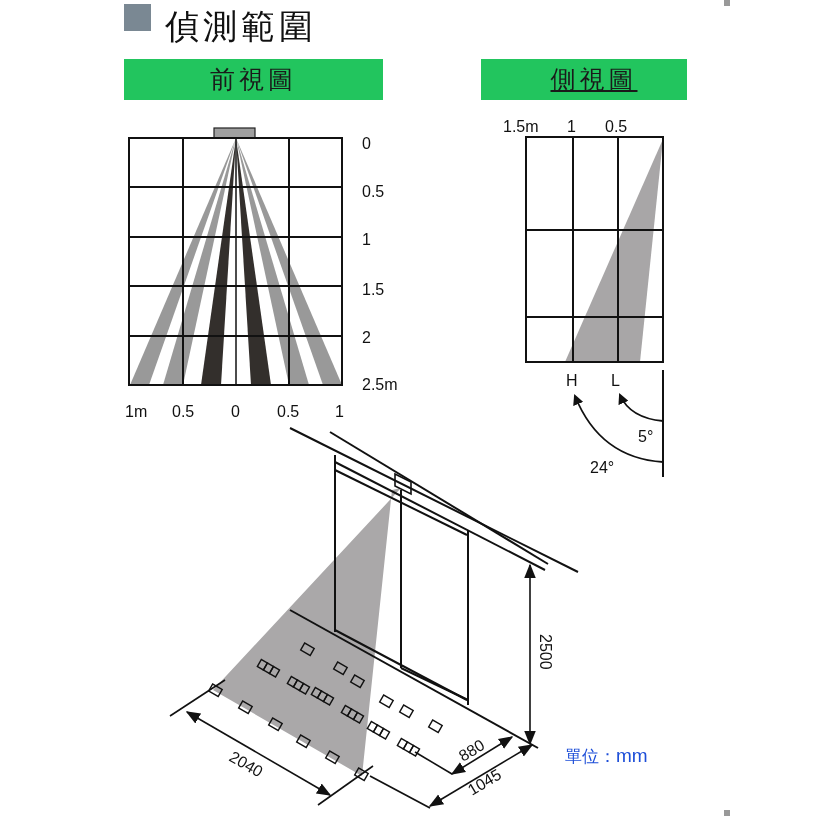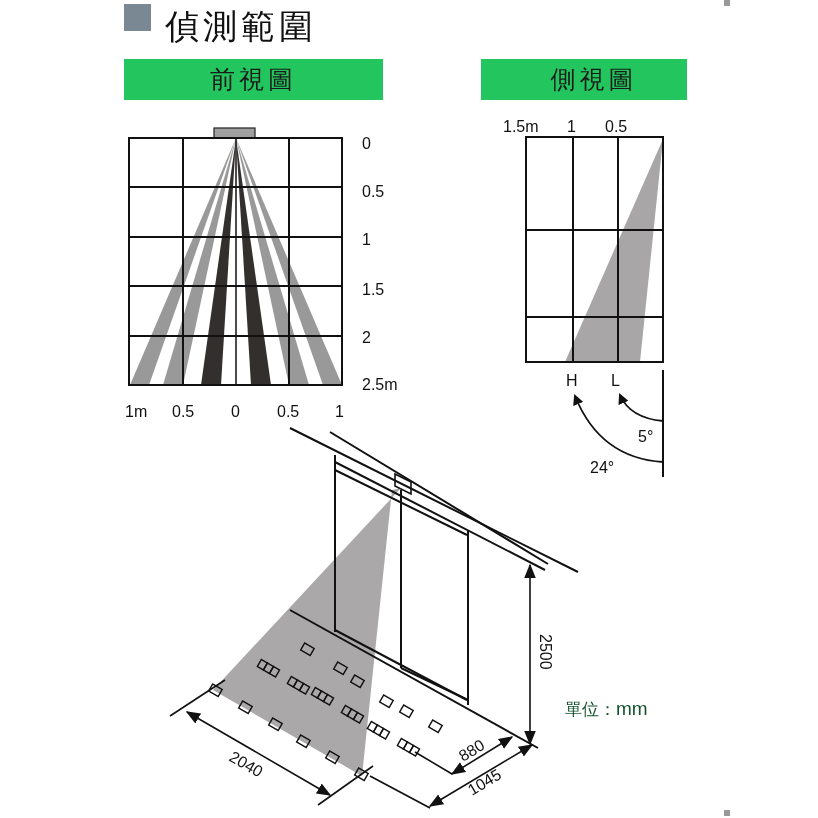--- a/index.html
+++ b/index.html
@@ -4,24 +4,24 @@
   <style>
     html, body { margin: 0; padding: 0; background: #ffffff; }
     body { width: 818px; height: 818px; position: relative; overflow: hidden; font-family: "Liberation Sans", sans-serif; }
     .title-block { position: absolute; left: 124px; top: 4px; height: 40px; display: flex; }
     .title-square { width: 27px; height: 27px; background: #7a8893; margin-right: 14px; }
     .title-text { font-family: "DejaVu Serif", serif; font-size: 34px; color: #111; letter-spacing: 4px; }
     .banner { position: absolute; height: 41px; background: #22c55e; display: flex; align-items: center; justify-content: center; }
     .banner span { font-family: "DejaVu Serif", serif; font-size: 25px; color: #1a1a1a; letter-spacing: 4px; }
     #banner-front { left: 124px; top: 59px; width: 259px; }
     #banner-side { left: 481px; top: 59px; width: 206px; }
-    #banner-side span { margin-left: 20px; }
+    #banner-side span { margin-left: 20px; text-decoration: underline; }
     svg.diagram { position: absolute; left: 0; top: 0; }
     .lbl { font-family: "Liberation Sans", sans-serif; font-size: 16px; fill: #111; }
-    .unit { position: absolute; left: 565px; top: 698px; font-size: 19px; color: #14532d; }
+    .unit { position: absolute; left: 565px; top: 745px; font-size: 19px; color: #1d4ed8; }
     .unit .cjk { font-family: "DejaVu Serif", serif; font-size: 17px; }
     .corner { position: absolute; width: 6px; height: 6px; background: #999; }
   </style>
 </head>
 <body>
 
 <div class="title-block">
   <div class="title-square"></div>
   <span class="title-text">偵測範圍</span>
 </div>

